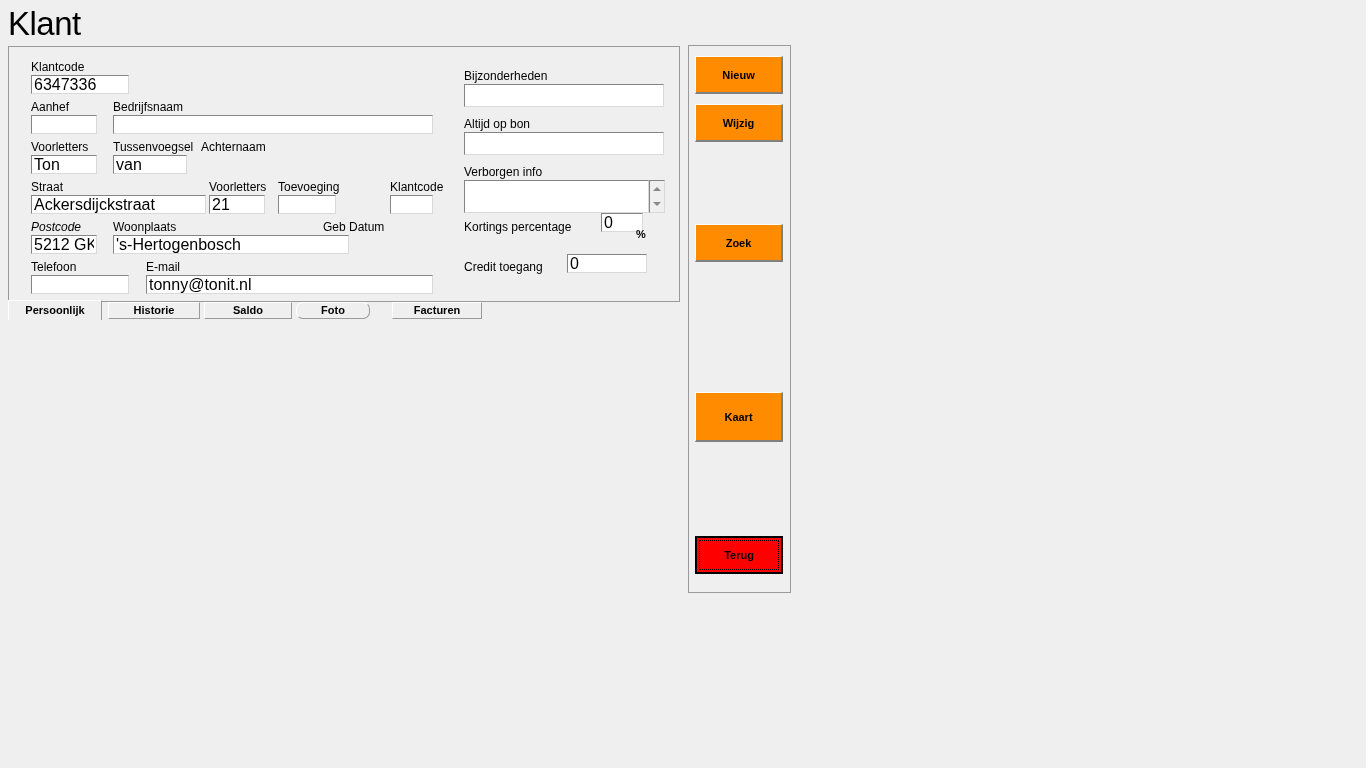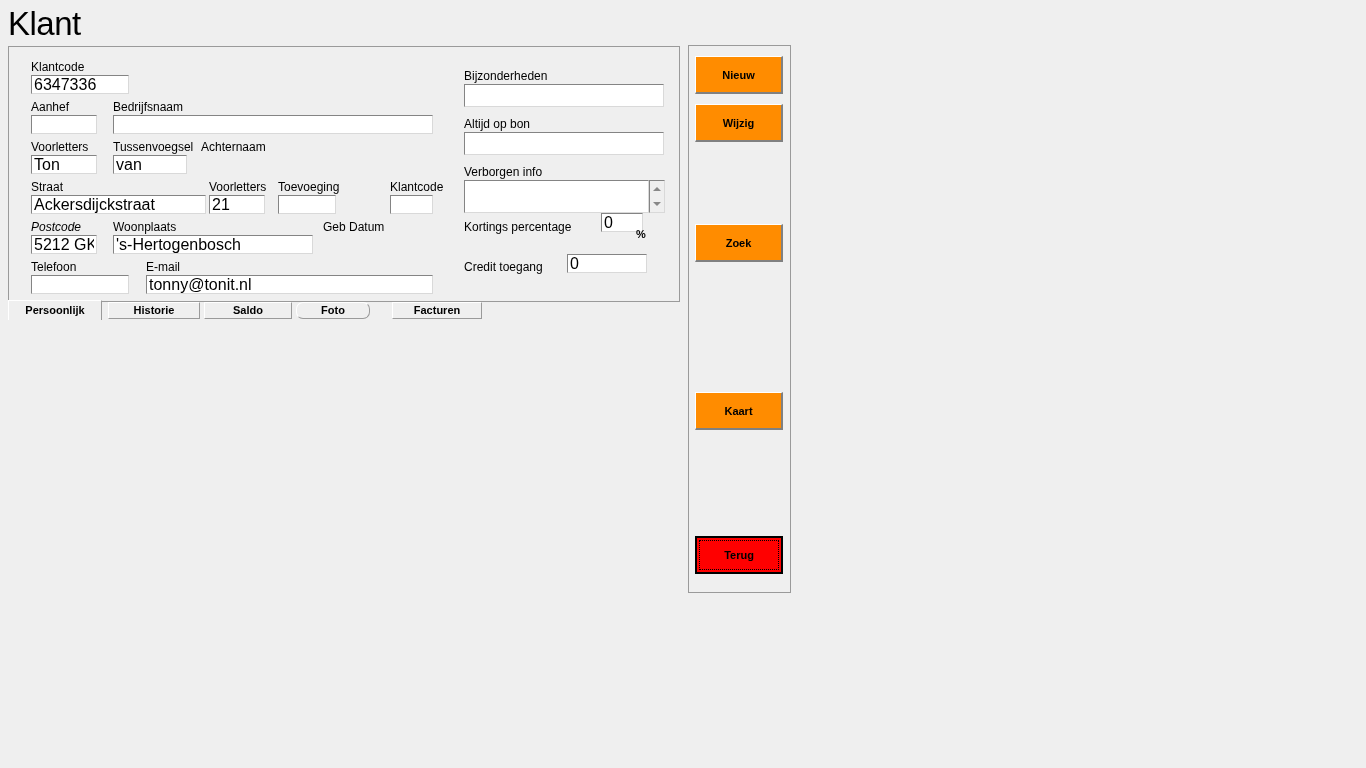--- a/index.html
+++ b/index.html
@@ -221,21 +221,21 @@
     <div class="lbl" style="left:269px; top:133px;">Toevoeging</div>
     <input class="inp" style="left: 269px; top: 148px; width: 58px;">
 
     <div class="lbl" style="left:381px; top:133px;">Klantcode</div>
     <input class="inp" style="left: 381px; top: 148px; width: 43px;">
 
     <div class="lbl" style="left:22px; top:173px;font-style:italic;">Postcode</div>
     <input class="inp" style="left: 22px; top: 188px; width: 66px;" value="5212 GK">
 
     <div class="lbl" style="left:104px; top:173px;">Woonplaats</div>
-    <input class="inp" style="left: 104px; top: 188px; width: 200px;" value="'s-Hertogenbosch">
+    <input class="inp" style="left: 104px; top: 188px; width: 236px;" value="'s-Hertogenbosch">
 
     <div class="lbl" style="left:314px; top:173px;text-align:center;">Geb Datum</div>
 
     <div class="lbl" style="left:22px; top:213px;">Telefoon</div>
     <input class="inp" style="left: 22px; top: 228px; width: 98px;">
 
     <div class="lbl" style="left:137px; top:213px;">E-mail</div>
     <input class="inp" style="left: 137px; top: 228px; width: 287px;" value="tonny@tonit.nl">
 
     <div class="lbl" style="left:455px; top:22px;">Bijzonderheden</div>
@@ -264,19 +264,19 @@
     <div class="tab" style="left:100px; width:92px;">Historie</div>
     <div class="tab" style="left:196px; width:88px;">Saldo</div>
     <div class="tab" style="left:288px; width:74px;border-radius:7px;">Foto</div>
     <div class="tab" style="left:384px; width:90px;">Facturen</div>
   </div>
 
   <div class="panel" id="button-panel">
     <div class="abtn orange" style="left:6px; top:10px; width:88px; height:38px;">Nieuw</div>
     <div class="abtn orange" style="left:6px; top:58px; width:88px; height:38px;">Wijzig</div>
     <div class="abtn orange" style="left:6px; top:178px; width:88px; height:38px;">Zoek</div>
-    <div class="abtn orange" style="left:6px; top:346px; width:88px; height:38px;">Kaart</div>
+    <div class="abtn orange" style="left:6px; top:346px; width:88px; height:50px;">Kaart</div>
     <div class="abtn red" style="left:6px; top:490px; width:88px; height:38px;text-align:center;">
       <span class="focusring">Terug</span>
     </div>
   </div>
 
 </div>
 
 </body></html>

